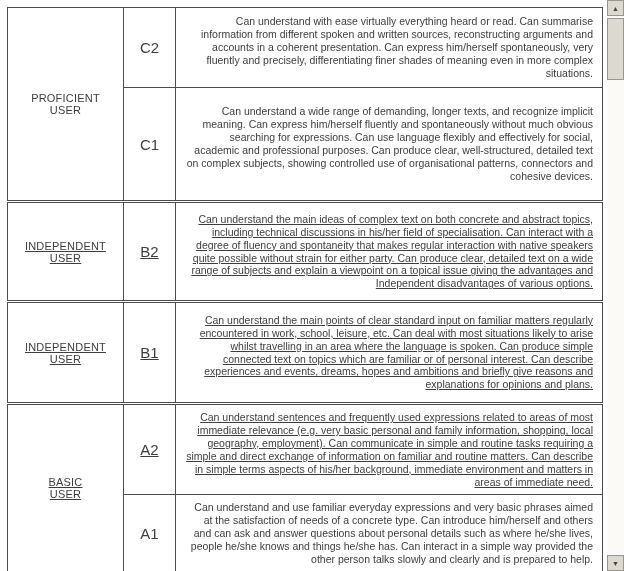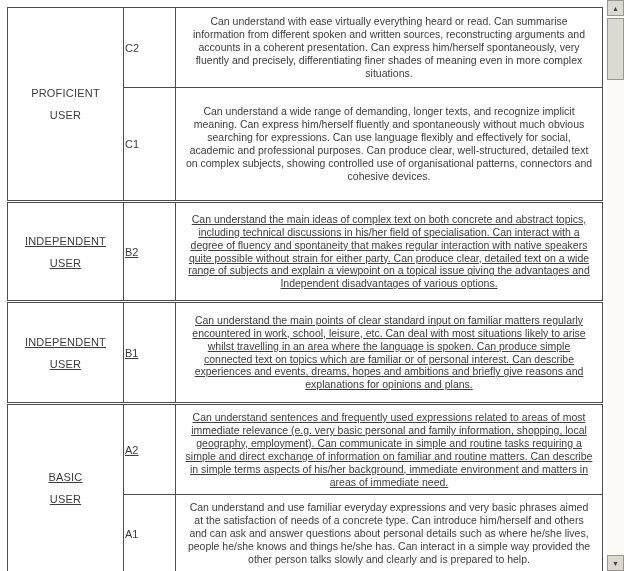--- a/index.html
+++ b/index.html
@@ -30,31 +30,32 @@
   td {
     border: 1px solid #4c4c4c;
     color: #3d3d3d;
     vertical-align: middle;
     overflow: hidden;
   }
   td.user {
     text-align: center;
     white-space: pre-line;
     font-size: 11px;
-    line-height: 22px;
+    line-height: 12px;
     letter-spacing: 0.2px;
   }
   td.level {
-    font-size: 11px;
+    text-align: center;
+    font-size: 15px;
   }
   td.desc {
     font-size: 10.5px;
     line-height: 12.9px;
     padding: 6px 9px;
-    text-align: center;
+    text-align: right;
   }
   tr.group-start td { border-top: 3px double #4c4c4c; text-decoration: underline; }
   tr.r1 { height: 80px; }
   tr.r2 { height: 114px; }
   tr.r3 { height: 100px; }
   tr.r4 { height: 102px; }
   tr.r5 { height: 88px; }
   tr.r6 { height: 64px; }
 
   

